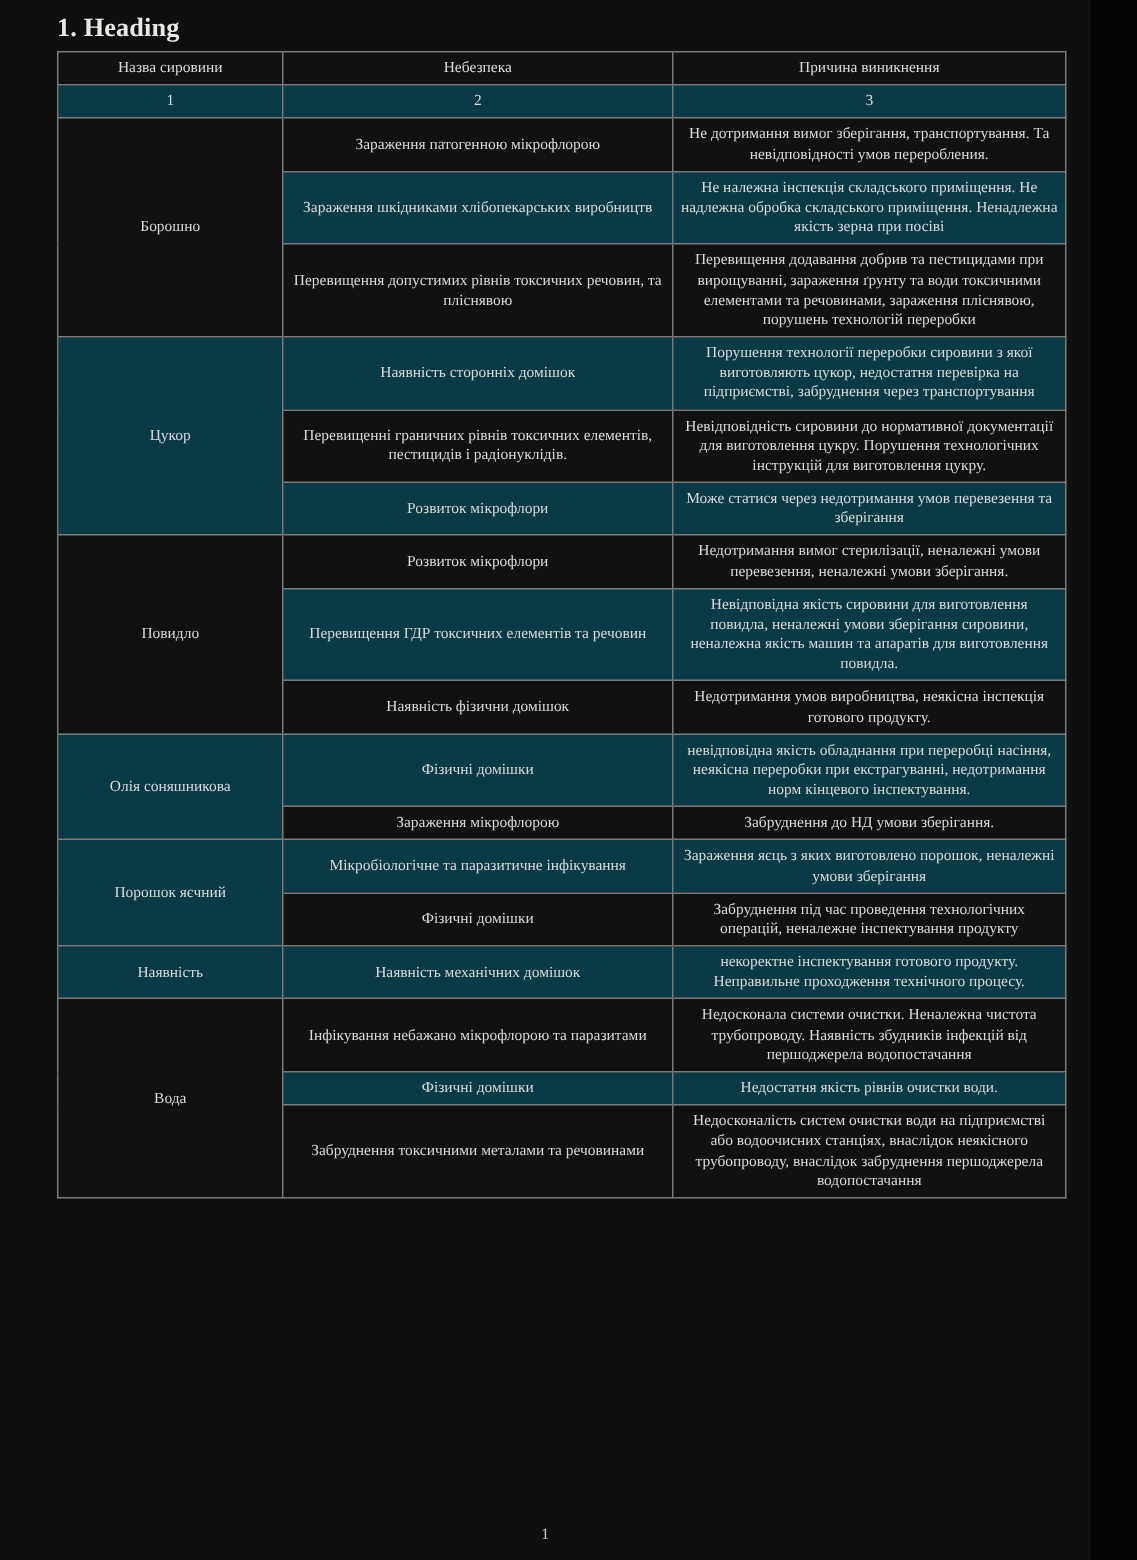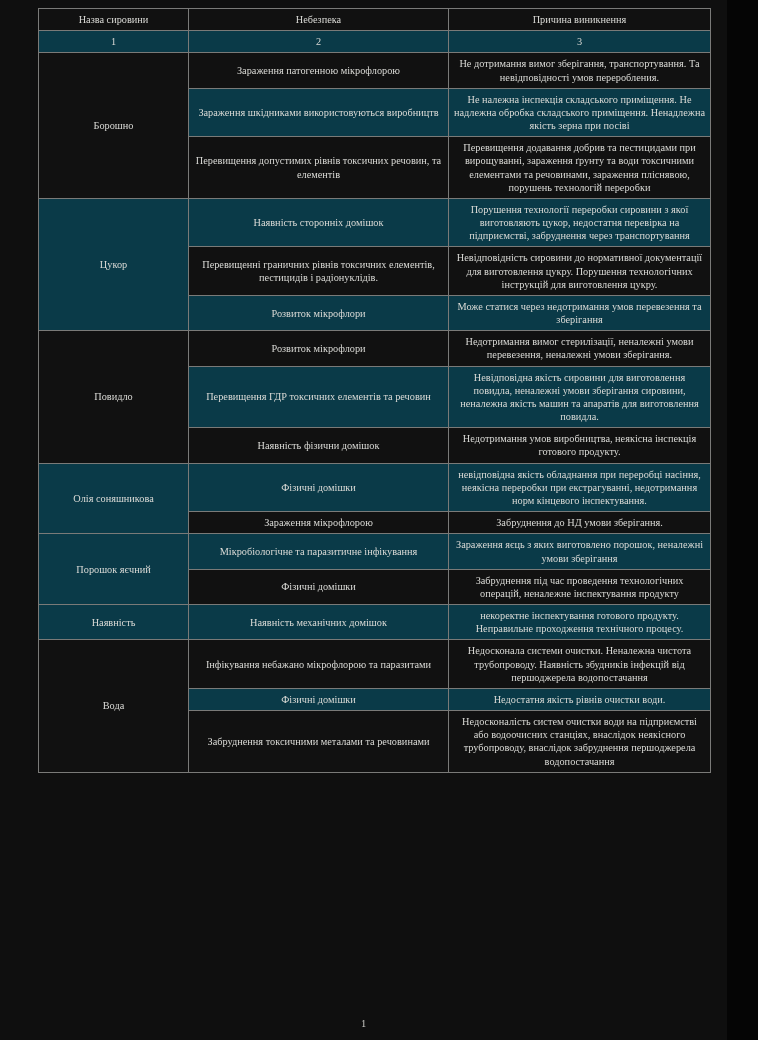--- a/index.html
+++ b/index.html
@@ -84,20 +84,21 @@
     font-size: 10.5px;
     color: #c9c9c5;
   }
 </style>
 </head>
 <body>
 
 <div class="page">
   <div class="content">
 
+    <h1 class="heading">1. Heading</h1>
 
 
     <table class="hazard-table">
       <colgroup>
         <col class="c1">
           <col class="c2">
           <col class="c3">
       </colgroup>
       <thead>
         <tr>
@@ -111,25 +112,25 @@
           <td class="bg-teal">3</td>
         </tr>
       </thead>
       <tbody id="table-body">
           <tr>
             <td class="bg-dark" rowspan="3">Борошно</td>
             <td class="bg-dark">Зараження патогенною мікрофлорою</td>
             <td class="bg-dark">Не дотримання вимог зберігання, транспортування. Та невідповідності умов переробления.</td>
           </tr>
           <tr>
-            <td class="bg-teal">Зараження шкідниками використовуються виробництв</td>
+            <td class="bg-teal">Зараження шкідниками хлібопекарських виробництв</td>
             <td class="bg-teal">Не належна інспекція складського приміщення. Не надлежна обробка складського приміщення. Ненадлежна якість зерна при посіві</td>
           </tr>
           <tr>
-            <td class="bg-dark">Перевищення допустимих рівнів токсичних речовин, та елементів</td>
+            <td class="bg-dark">Перевищення допустимих рівнів токсичних речовин, та пліснявою</td>
             <td class="bg-dark">Перевищення додавання добрив та пестицидами при вирощуванні, зараження ґрунту та води токсичними елементами та речовинами, зараження пліснявою, порушень технологій переробки</td>
           </tr>
           <tr>
             <td class="bg-teal" rowspan="3">Цукор</td>
             <td class="bg-teal">Наявність сторонніх домішок</td>
             <td class="bg-teal">Порушення технології переробки сировини з якої виготовляють цукор, недостатня перевірка на підприємстві, забруднення через транспортування</td>
           </tr>
           <tr>
             <td class="bg-dark">Перевищенні граничних рівнів токсичних елементів, пестицидів і радіонуклідів.</td>
             <td class="bg-dark">Невідповідність сировини до нормативної документації для виготовлення цукру. Порушення технологічних інструкцій для виготовлення цукру.</td>

